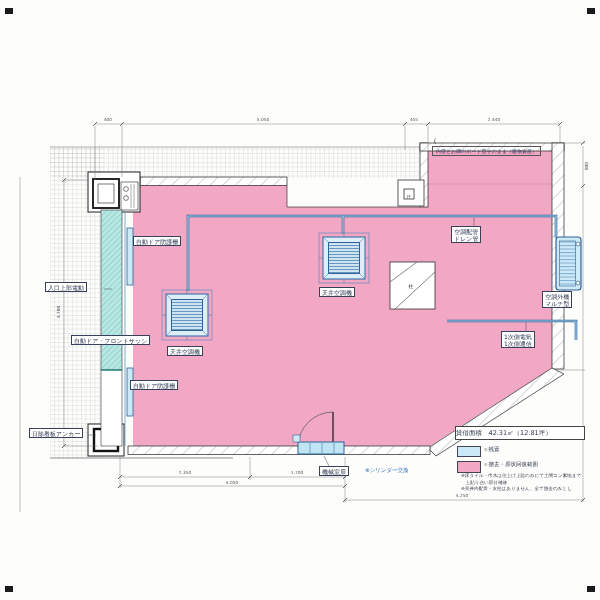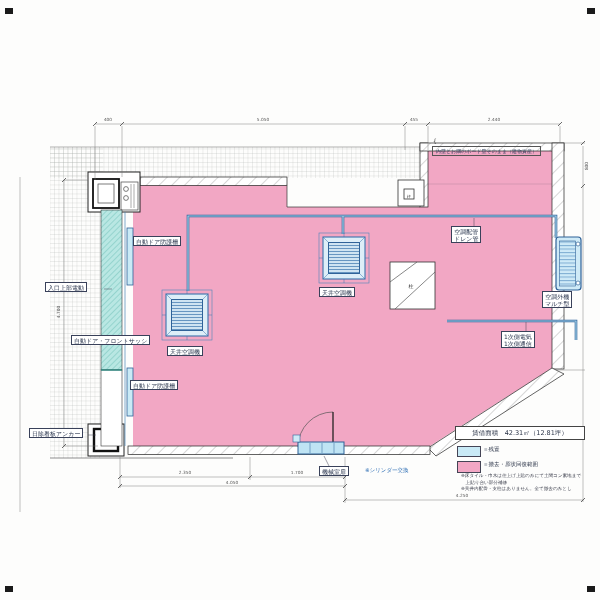--- a/index.html
+++ b/index.html
@@ -9,21 +9,21 @@
   .cmark{position:absolute;width:8px;height:6px;background:#1a1a1a;z-index:2;}
   .lbl{position:absolute;z-index:5;background:#ffffff;border:0.7px solid #39415a;
        color:#1f2b45;font-size:6px;line-height:1.2;padding:0.5px 2px;white-space:nowrap;}
   .lbl2{text-align:center;}
   .txt{position:absolute;z-index:5;color:#1f2b45;white-space:nowrap;}
   .cyl{color:#2f6fb5;font-size:5.5px;}
   .brace{font-size:6px;color:#444;}
   .note-box{position:absolute;z-index:5;background:transparent;border:0.6px solid #555;
        color:#33405e;font-size:5px;padding:1px 3px;white-space:nowrap;}
   .legend-title{position:absolute;z-index:5;border:0.7px solid #444;color:#2a3347;
-       font-size:6.5px;text-align:center;padding:1.5px 0;background:#fff;white-space:nowrap;}
+       font-size:6.5px;text-align:left;padding:1.5px 0;background:#fff;white-space:nowrap;}
   .swatch{position:absolute;z-index:5;border:0.7px solid #445;}
   .leg-lab{position:absolute;z-index:5;font-size:5.5px;color:#2a3347;white-space:nowrap;}
   .leg-note{position:absolute;z-index:5;font-size:4.6px;color:#3c3f4c;line-height:1.35;white-space:nowrap;}
 </style>
 </head>
 <body>
 
 <div id="page">
 
   <div class="cmark" style="left:5px;top:8px;"></div>

